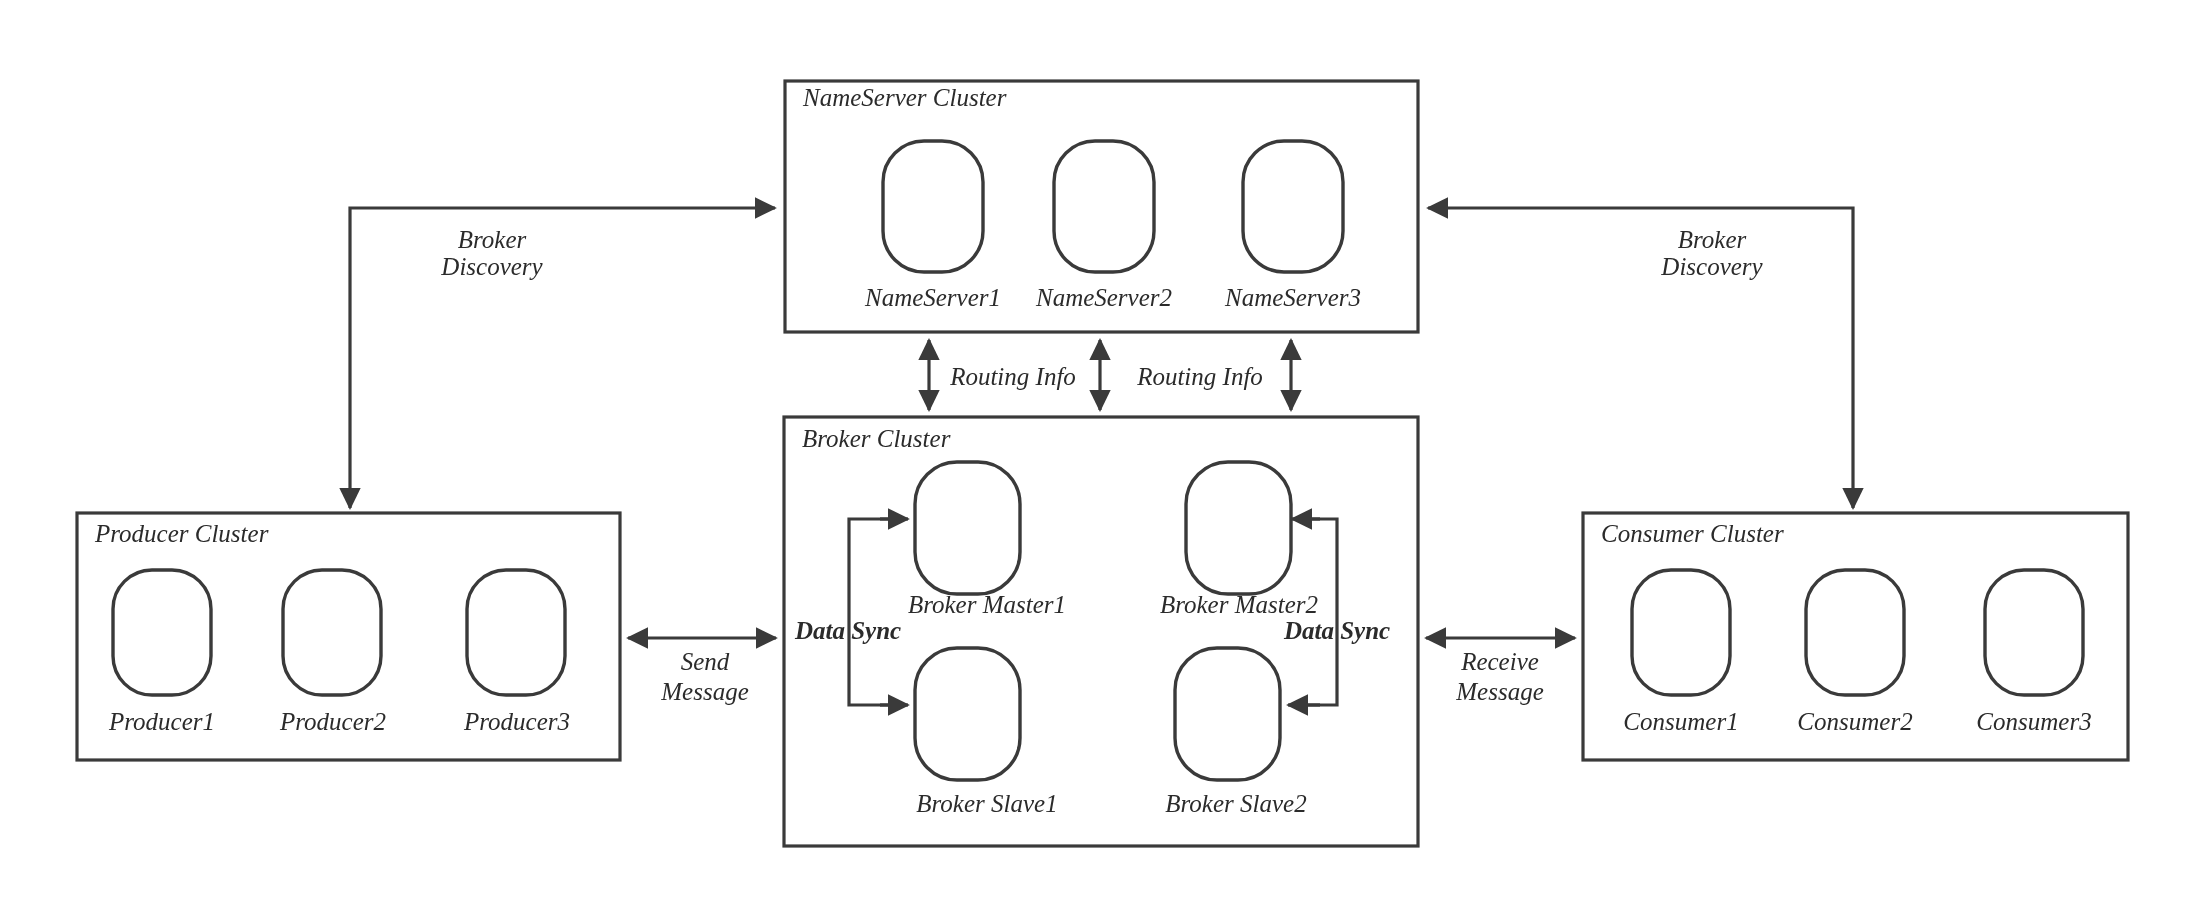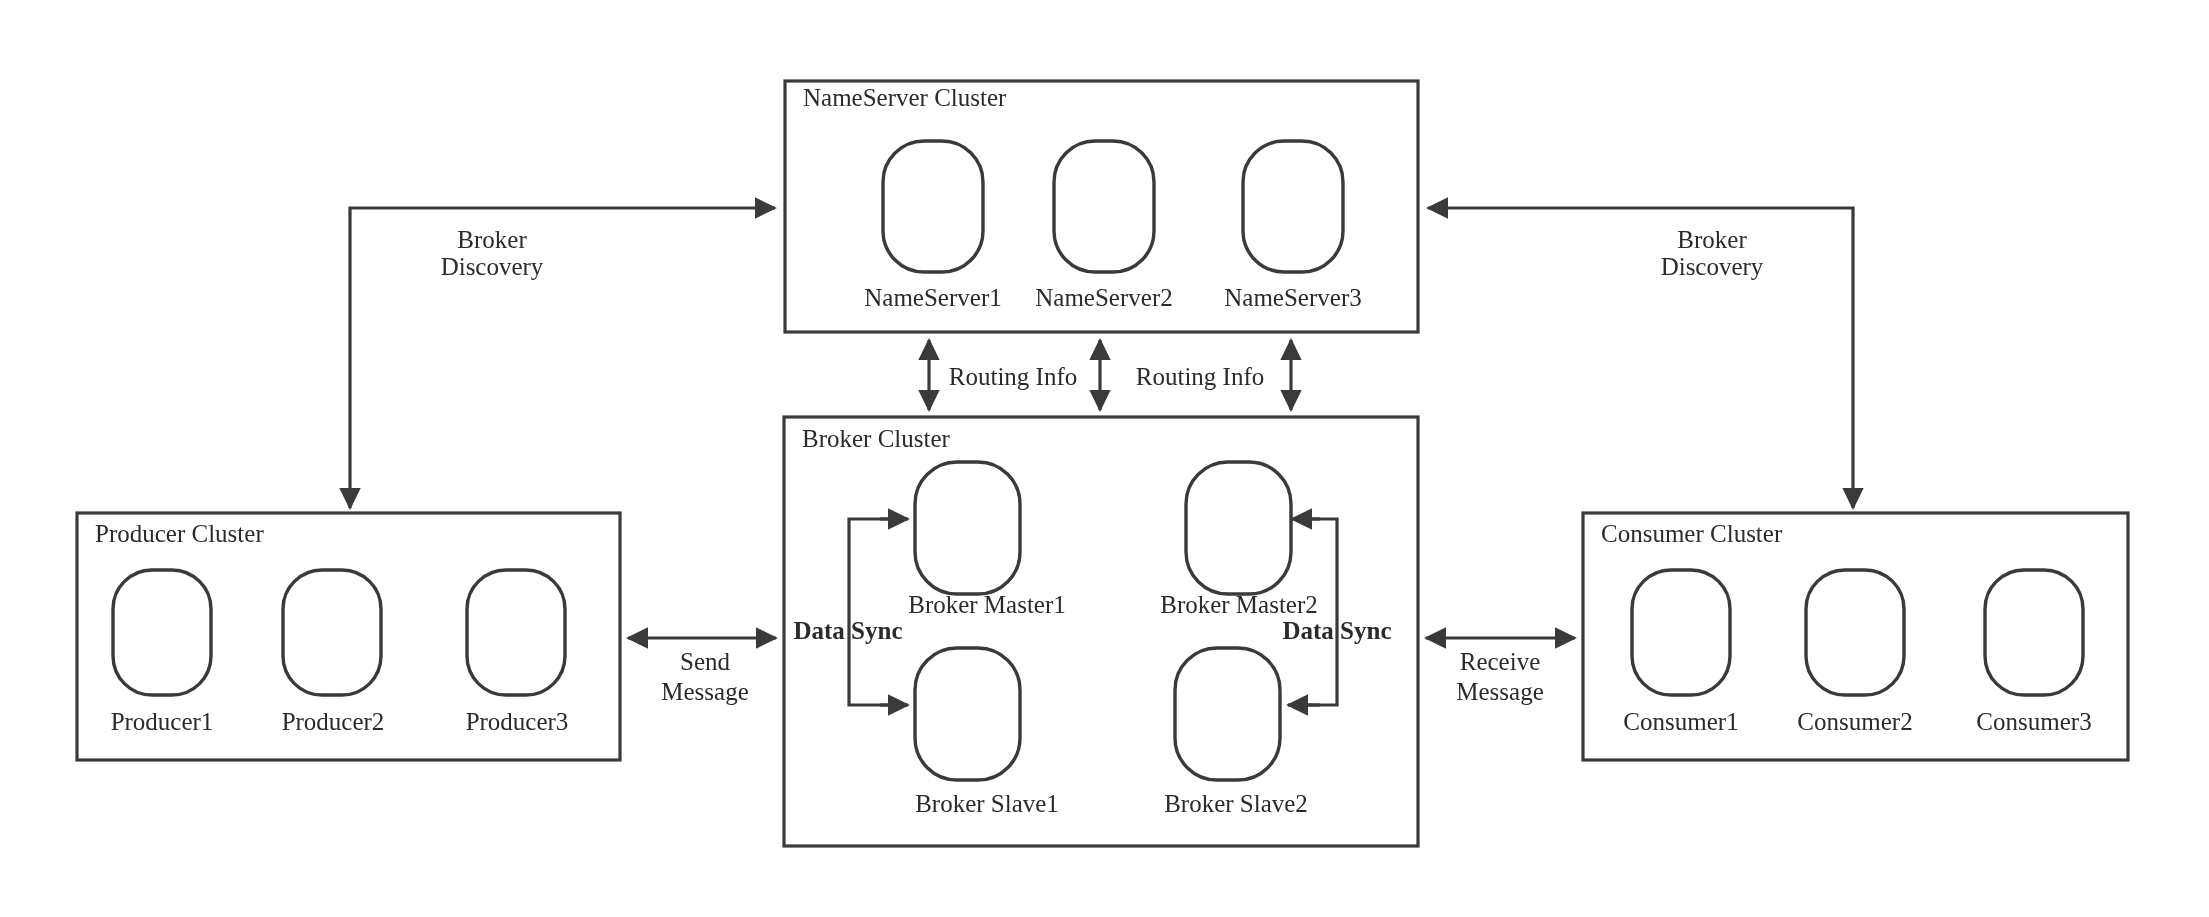--- a/index.html
+++ b/index.html
@@ -7,20 +7,21 @@
     padding: 0;
     background: #ffffff;
   }
   #stage {
     position: relative;
     width: 2209px;
     height: 917px;
     background: #ffffff;
     overflow: hidden;
     font-family: "Liberation Serif", "DejaVu Serif", serif;
+    font-style: italic;
   }
   svg.diagram {
     position: absolute;
     left: 0;
     top: 0;
     width: 2209px;
     height: 917px;
   }
   .cluster-box {
     fill: #ffffff;

